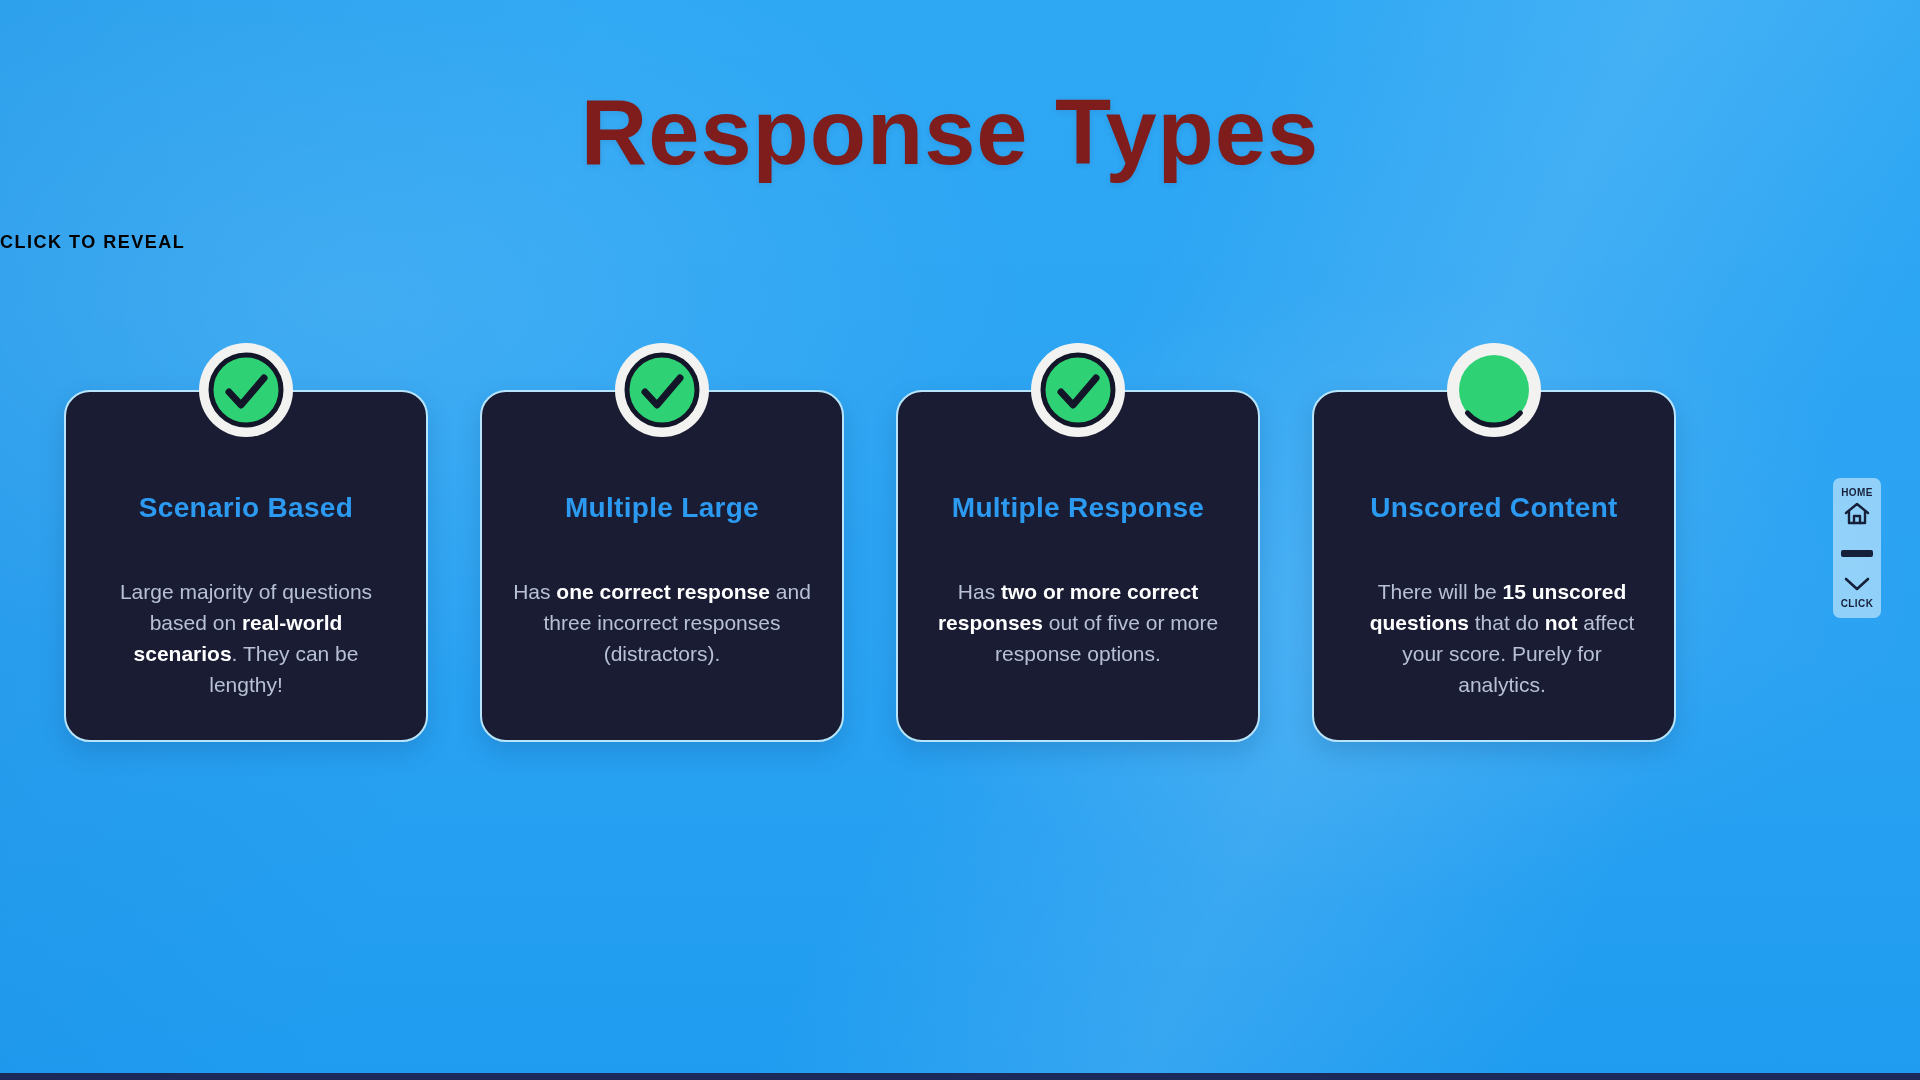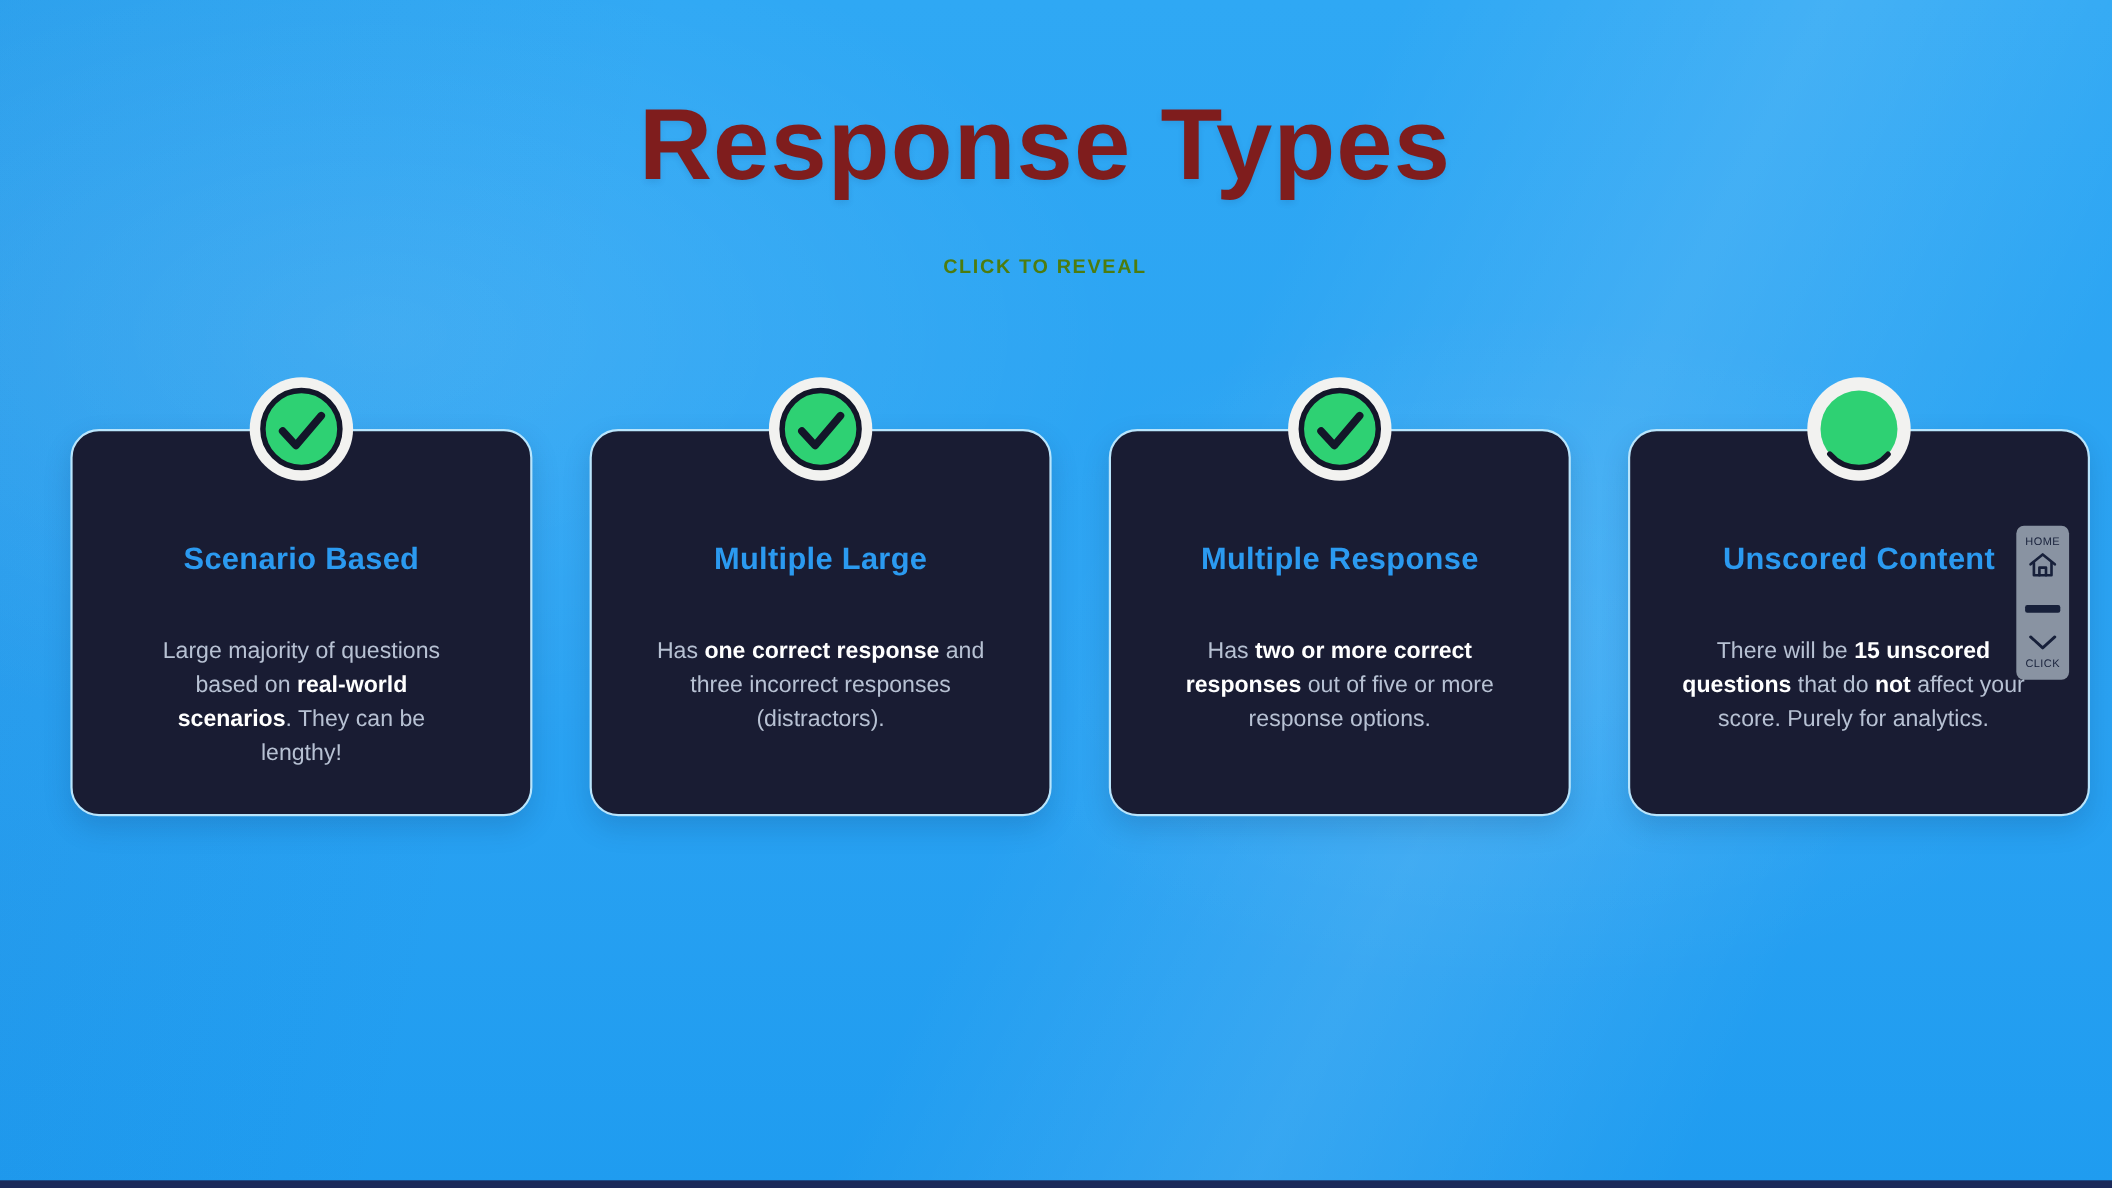--- a/index.html
+++ b/index.html
@@ -14,26 +14,26 @@
       linear-gradient(116deg, transparent 52%, rgba(255,255,255,0.10) 68%, transparent 84%),
       linear-gradient(180deg, #2fa8f4 0%, #2aa2f2 60%, #1f9cf0 100%);
   }
   .page-title {
     position:absolute; top:80px; left:0; width:1900px;
     text-align:center; font-size:92px; font-weight:bold; letter-spacing:1px;
     color:#7f1d1d; text-shadow:0 2px 6px rgba(0,40,90,0.10);
   }
   .page-subtitle {
     position:absolute; top:232px; left:0; width:1900px;
-    text-align:center; font-size:18px; font-weight:bold; letter-spacing:1.5px;
-    color:#4d7c0f;
+    text-align:left; font-size:18px; font-weight:bold; letter-spacing:1.5px;
+    color:#000000;
   }
   .cards { position:absolute; top:390px; left:64px; display:flex; gap:52px; }
   .card {
-    width:420px; height:352px; position:relative;
+    width:364px; height:352px; position:relative;
     background:#191c33;
     border:2px solid #b9e5fc;
     border-radius:26px;
     text-align:center;
     padding:100px 30px 0;
     box-shadow:0 10px 24px rgba(10,50,100,0.18);
     cursor:pointer;
   }
   .card-title { font-size:28px; font-weight:bold; color:#2b9af0; letter-spacing:0.3px; }
   .card-body  { font-size:21px; line-height:31px; color:#b7c1d3; margin:52px auto 0; }
@@ -46,21 +46,21 @@
     position:absolute; top:-50px; left:50%; transform:translateX(-50%);
     width:96px; height:96px; pointer-events:none;
   }
   .side-nav {
     position:absolute; right:39px; top:478px; width:48px; height:140px;
     background:rgba(230,246,253,0.55);
     border-radius:7px;
     display:flex; flex-direction:column; align-items:center; justify-content:space-between;
     padding:9px 0; color:#17203a;
   }
-  .nav-label { font-size:10px; font-weight:normal; letter-spacing:0.4px; color:#17203a; }
+  .nav-label { font-size:10px; font-weight:bold; letter-spacing:0.4px; color:#17203a; }
   .nav-divider { width:32px; height:7px; background:#17203a; border-radius:2px; }
   .nav-btn { display:flex; flex-direction:column; align-items:center; gap:4px; cursor:pointer; background:none; border:none; padding:0; }
   .bottom-bar { position:absolute; left:0; bottom:0; width:1920px; height:7px; background:#1b2a5a; }
 </style>
 </head>
 <body>
 
 <h1 class="page-title">Response Types</h1>
 <div class="page-subtitle">CLICK TO REVEAL</div>
 

